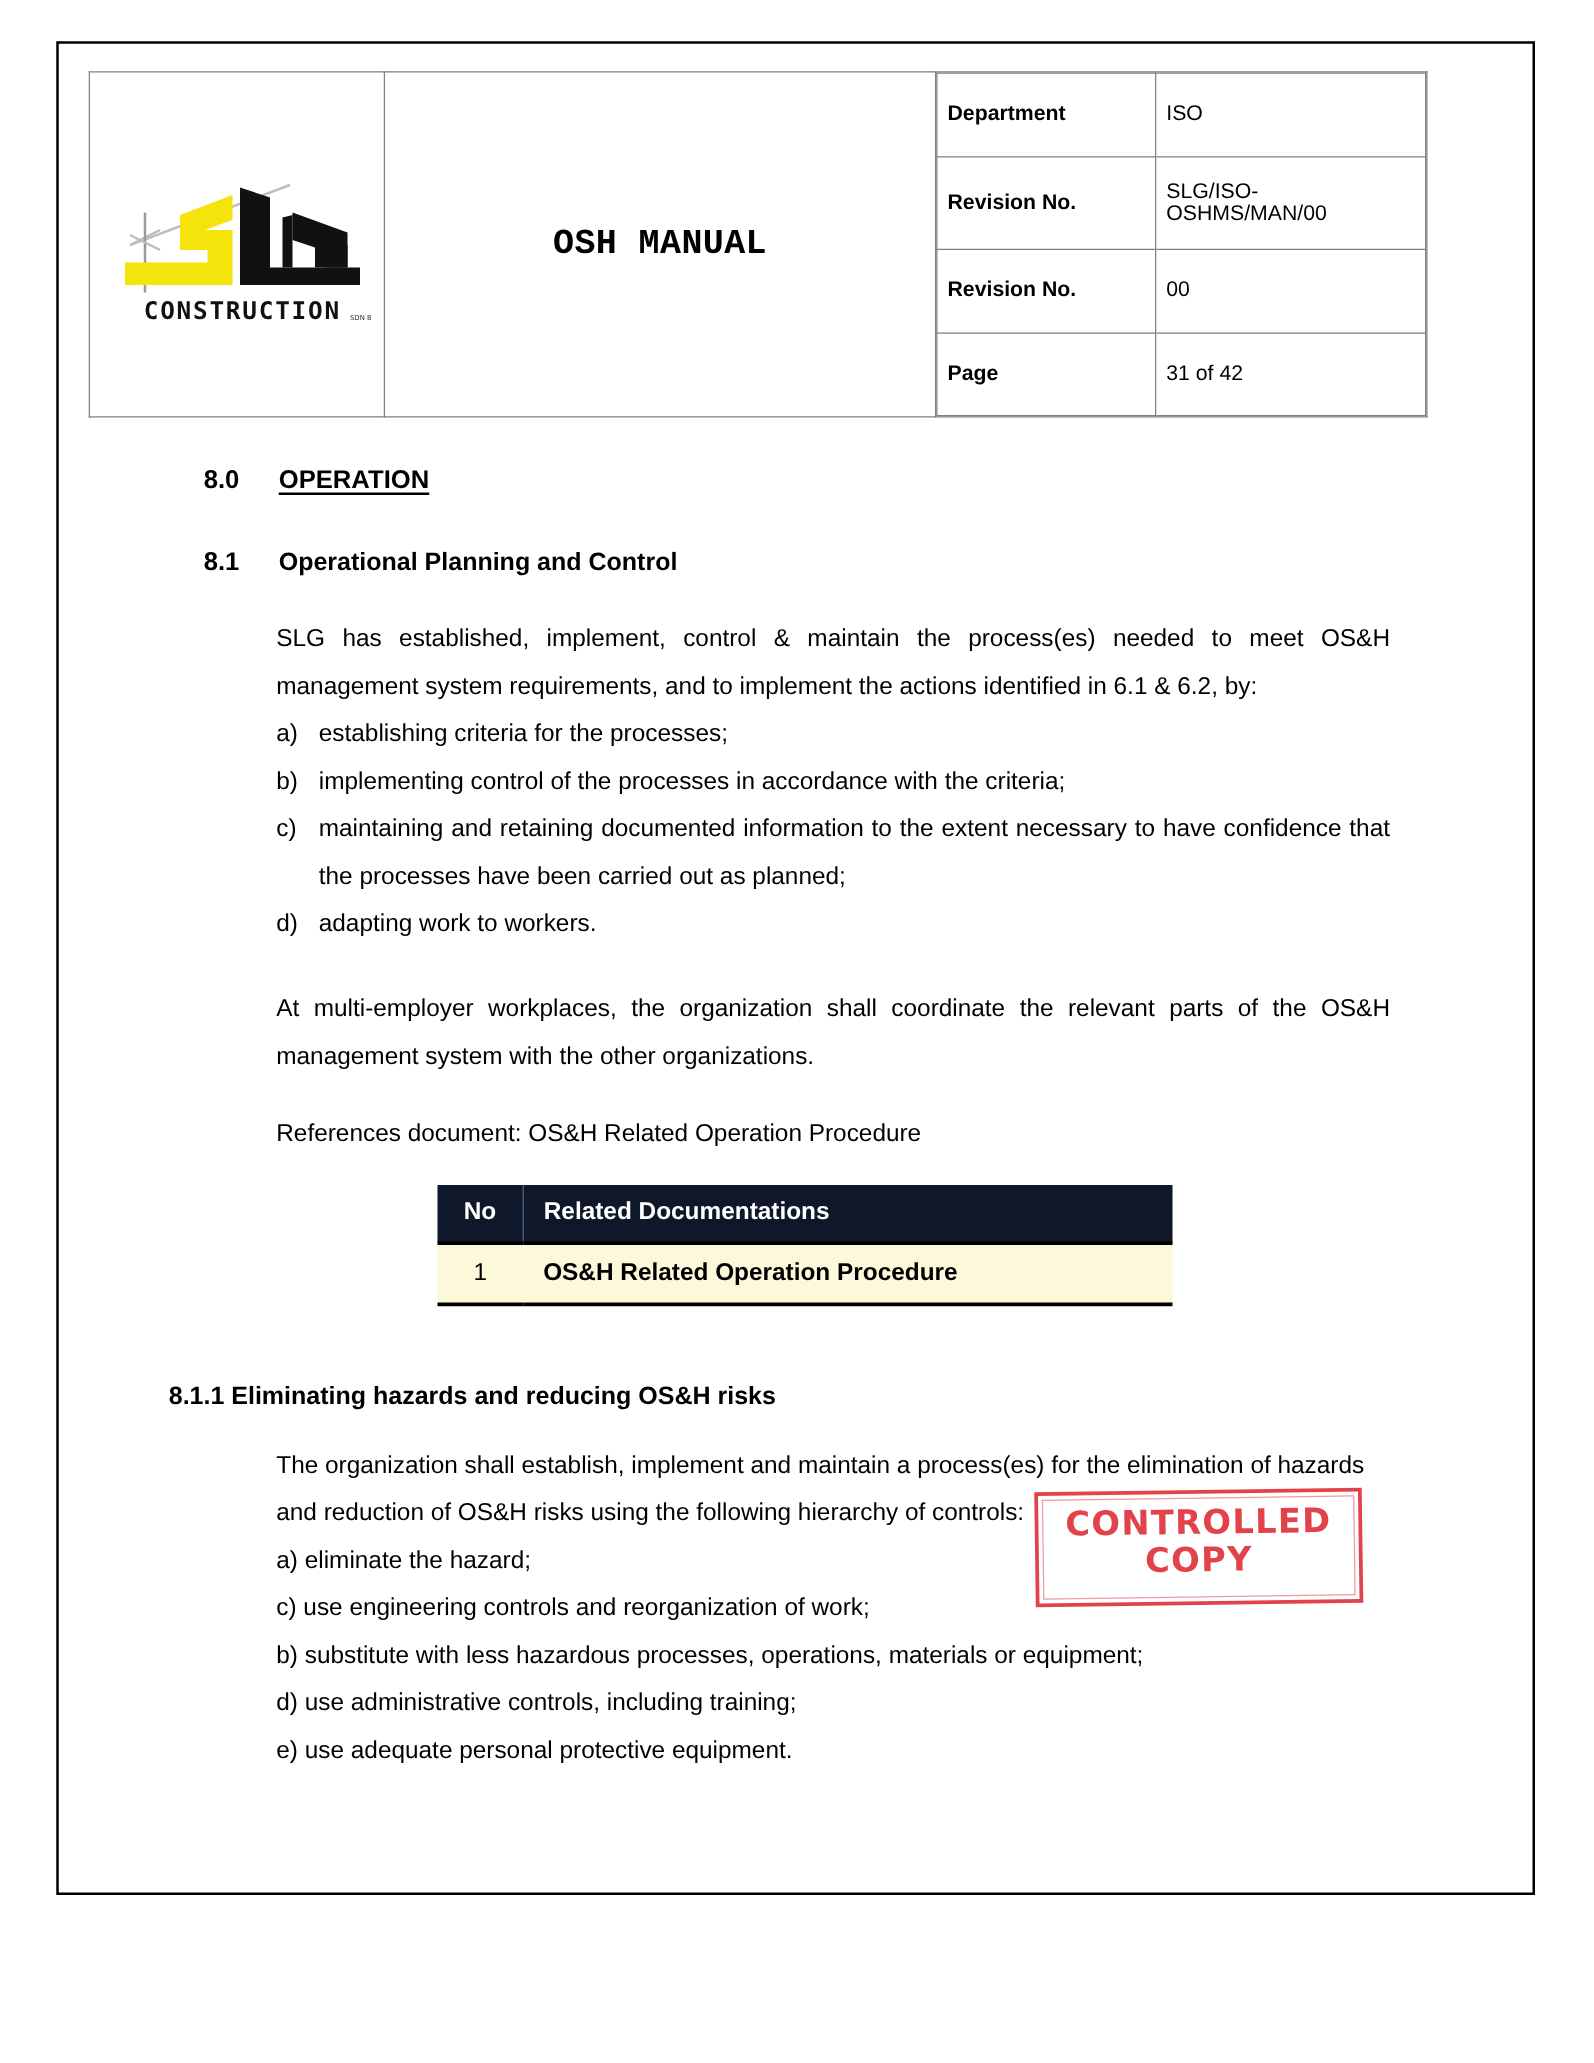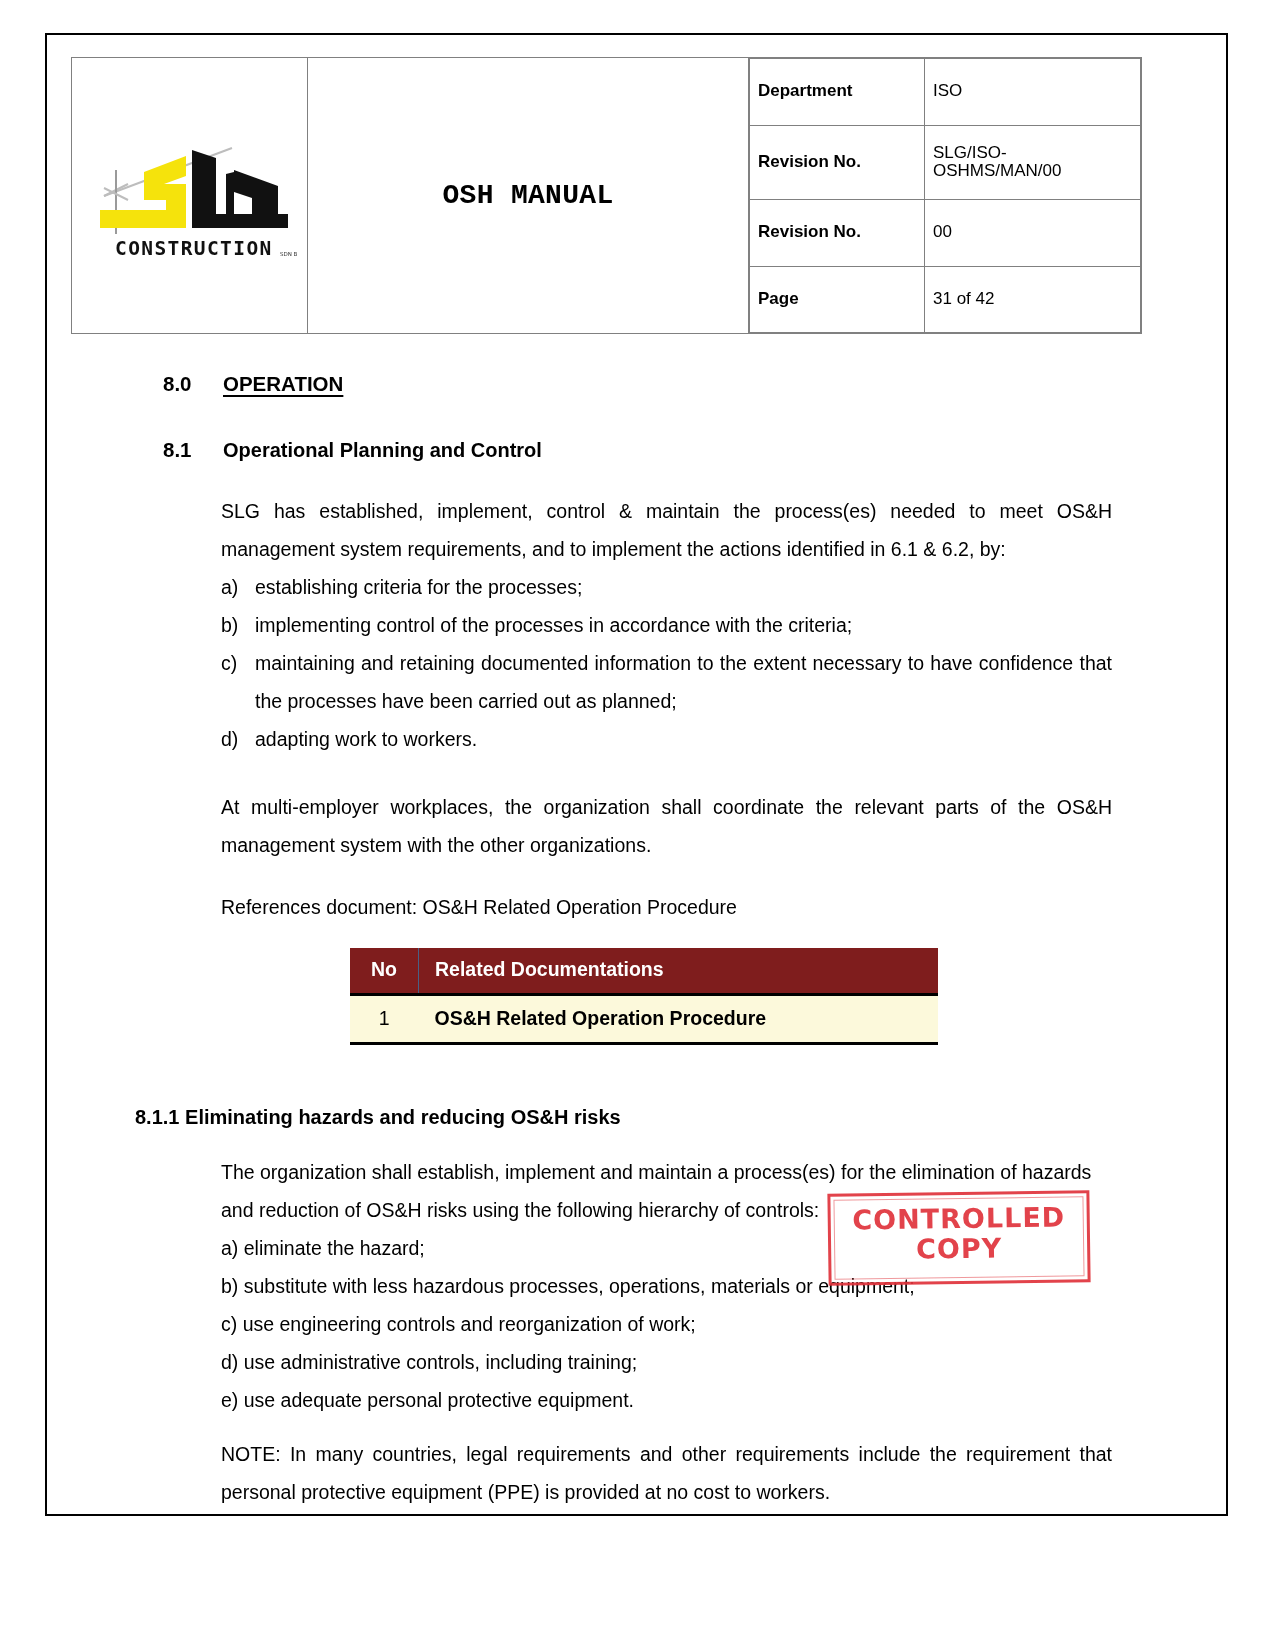--- a/index.html
+++ b/index.html
@@ -165,21 +165,21 @@
   .rel-table-wrap {
     margin-top: 22px;
     margin-left: 279px;
   }
   .rel-table {
     width: 588px;
     border-collapse: collapse;
     table-layout: fixed;
   }
   .rel-table th {
-    background: #7f1d1d;
+    background: #0f172a;
     color: #ffffff;
     font-size: 19.5px;
     font-weight: bold;
     text-align: left;
     padding: 12px 0 13px 0;
     border-bottom: 3px solid #000000;
   }
   .rel-table th.c-no {
     width: 68px;
     text-align: center;
@@ -371,28 +371,27 @@
             </tr>
           </tbody>
         </table>
       </div>
 
       <div class="sec811">8.1.1 Eliminating hazards and reducing OS&amp;H risks</div>
 
       <div class="para nojust" style="margin-top:26px;">The organization shall establish, implement and maintain a process(es) for the elimination of hazards and reduction of OS&amp;H risks using the following hierarchy of controls:</div>
 
       <div class="plainlist">a) eliminate the hazard;</div>
+      <div class="plainlist">c) use engineering controls and reorganization of work;</div>
       <div class="plainlist">b) substitute with less hazardous processes, operations, materials or equipment;</div>
-      <div class="plainlist">c) use engineering controls and reorganization of work;</div>
       <div class="plainlist">d) use administrative controls, including training;</div>
       <div class="plainlist">e) use adequate personal protective equipment.</div>
 
       <div class="spacer-16"></div>
 
-      <div class="para">NOTE: In many countries, legal requirements and other requirements include the requirement that personal protective equipment (PPE) is provided at no cost to workers.</div>
 
     </div>
   </div>
 </div>
 
 <div class="stamp">
   <div class="l1">CONTROLLED</div>
   <div class="l2">COPY</div>
 </div>
 

